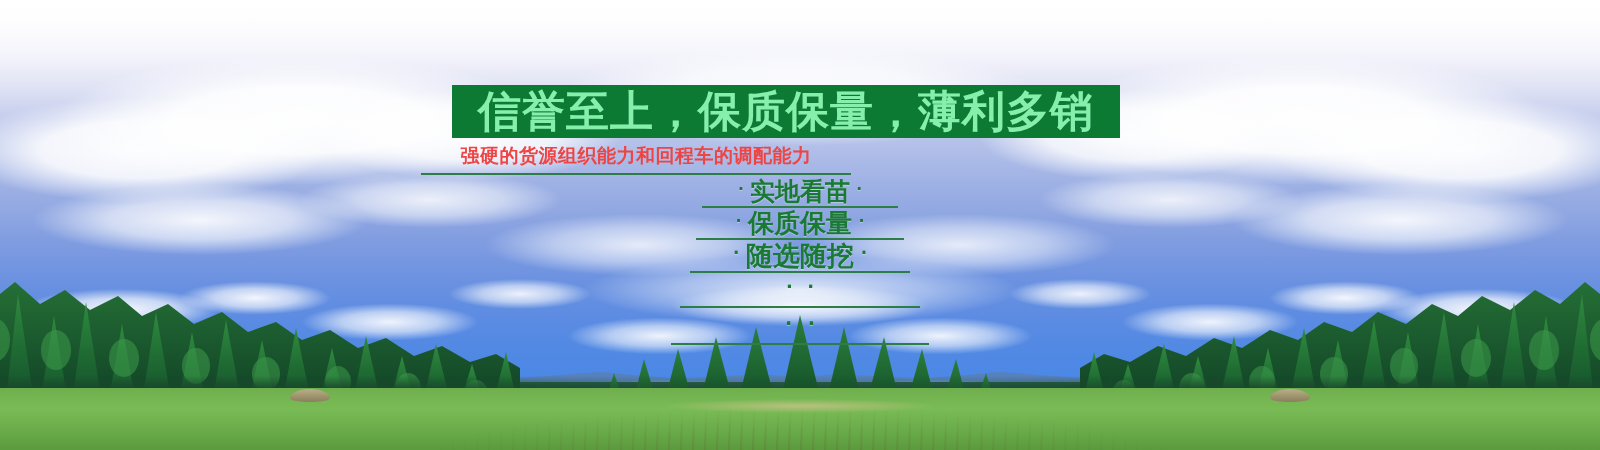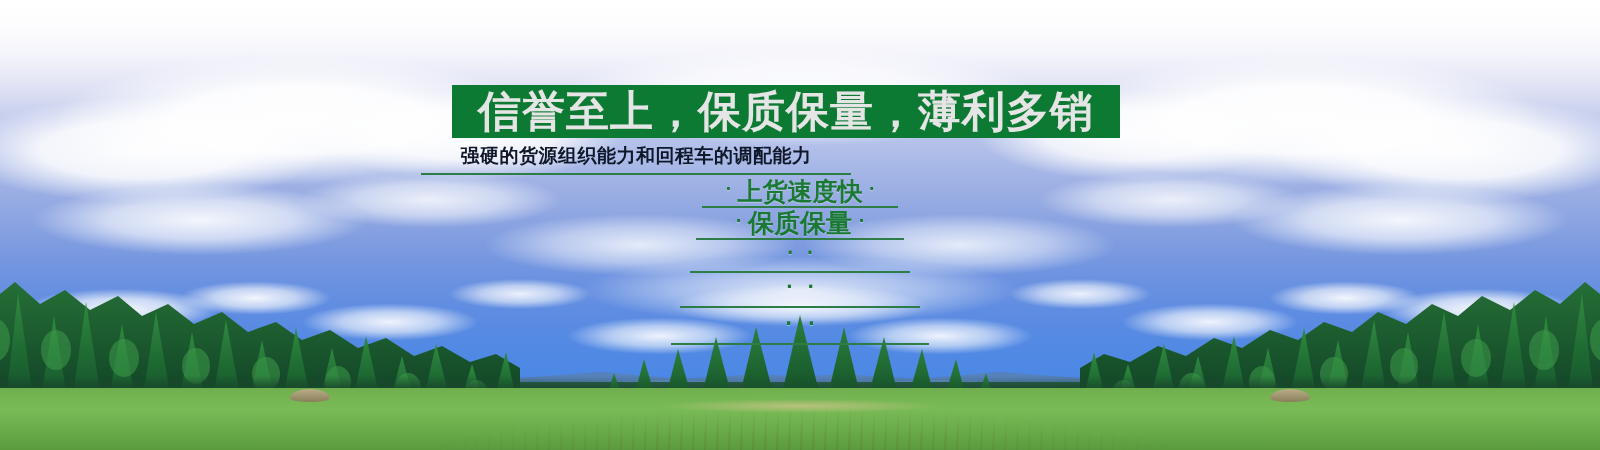--- a/index.html
+++ b/index.html
@@ -156,32 +156,32 @@
     text-align:center;
   }
 
   .title-banner {
     position:absolute; left:452px; top:85px;
     width:668px; height:53px;
     background:#0d7a33;
     display:flex; align-items:center; justify-content:center;
   }
   .title-banner span {
-    color:#e5e5e5;
+    color:#86efac;
     font-size:43px;
     font-weight:bold;
     letter-spacing:1px;
     line-height:1;
     white-space:nowrap;
     font-family:"DejaVu Sans","Liberation Sans",sans-serif;
   }
 
   .subtitle {
     position:absolute; left:0; top:143px; width:1272px;
-    color:#0f172a;
+    color:#ef4444;
     font-size:19px;
     font-weight:bold;
     letter-spacing:.5px;
     white-space:nowrap;
   }
   .subtitle .rule {
     display:block;
     width:430px; height:2px;
     margin:4px auto 0;
     background:#2e7d46;
@@ -421,34 +421,35 @@
 
     <div class="subtitle">
       <span>强硬的货源组织能力和回程车的调配能力</span>
       <span class="rule"></span>
     </div>
 
     <ul class="feature-list">
 
       <li class="feature f0">
         <span class="dot">·</span>
-        <span>上货速度快</span>
+        <span>实地看苗</span>
         <span class="dot">·</span>
         <span class="rule"></span>
       </li>
 
       <li class="feature f1">
         <span class="dot">·</span>
         <span>保质保量</span>
         <span class="dot">·</span>
         <span class="rule"></span>
       </li>
 
       <li class="feature f2">
         <span class="dot">·</span>
+        <span>随选随挖</span>
         <span class="dot">·</span>
         <span class="rule"></span>
       </li>
 
       <li class="feature f3">
         <span class="dot">·</span>
         <span class="dot">·</span>
         <span class="rule"></span>
       </li>
 

